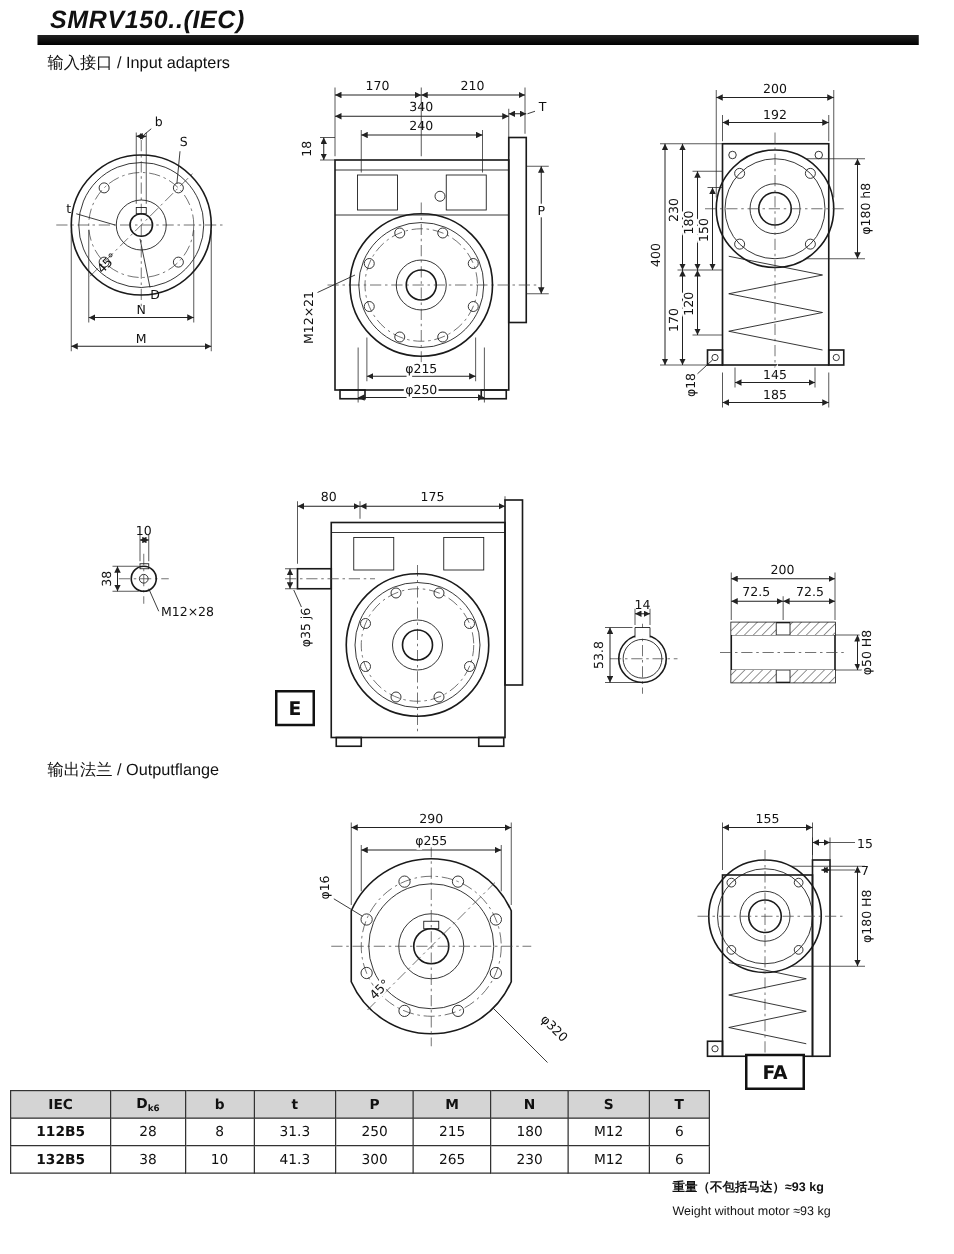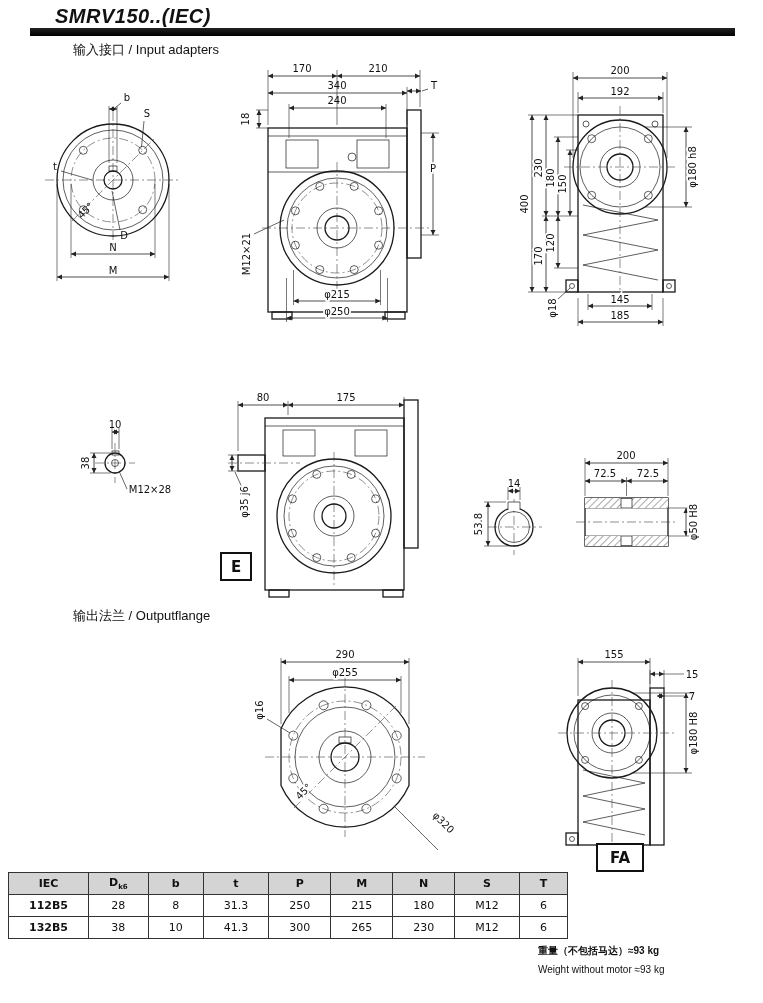--- a/index.html
+++ b/index.html
@@ -1,20 +1,20 @@
 <!DOCTYPE html>
 <html><head>
 <meta charset="utf-8">
 <style>
   html,body{margin:0;padding:0;background:#fff;}
   .page{position:relative;width:763px;height:1003px;background:#fff;overflow:hidden;
         font-family:"Liberation Sans","DejaVu Sans",sans-serif;color:#111;}
-  .title{position:absolute;left:40px;top:5px;font:italic bold 20px "Liberation Sans",sans-serif;letter-spacing:.5px;margin-left:15px;}
+  .title{position:absolute;left:40px;top:5px;font:italic bold 20px "Liberation Sans",sans-serif;letter-spacing:.5px;}
   .title-bar{position:absolute;left:30px;top:28px;width:705px;height:8px;background:linear-gradient(180deg,#222,#000);}
-  .sec-heading{position:absolute;left:38px;font:13px "Liberation Sans",sans-serif;color:#111;margin-left:35px;}
+  .sec-heading{position:absolute;left:38px;font:13px "Liberation Sans",sans-serif;color:#111;}
   svg.drawings{position:absolute;left:0;top:0;}
   svg text{font-family:"DejaVu Sans",sans-serif;}
   .out{fill:none;stroke:#1a1a1a;stroke-width:1.3;}
   .thin{fill:none;stroke:#1a1a1a;stroke-width:.7;}
   .cl{fill:none;stroke:#444;stroke-width:.6;stroke-dasharray:9 3 2 3;}
   .dim{stroke:#222;stroke-width:.8;marker-start:url(#arw);marker-end:url(#arw);}
   .ext{stroke:#222;stroke-width:.6;}
   .ldr{stroke:#222;stroke-width:.7;fill:none;}
   .dt{font-size:10px;fill:#111;text-anchor:middle;}
   .bg{paint-order:stroke fill;stroke:#fff;stroke-width:3.5px;fill:#111;}

